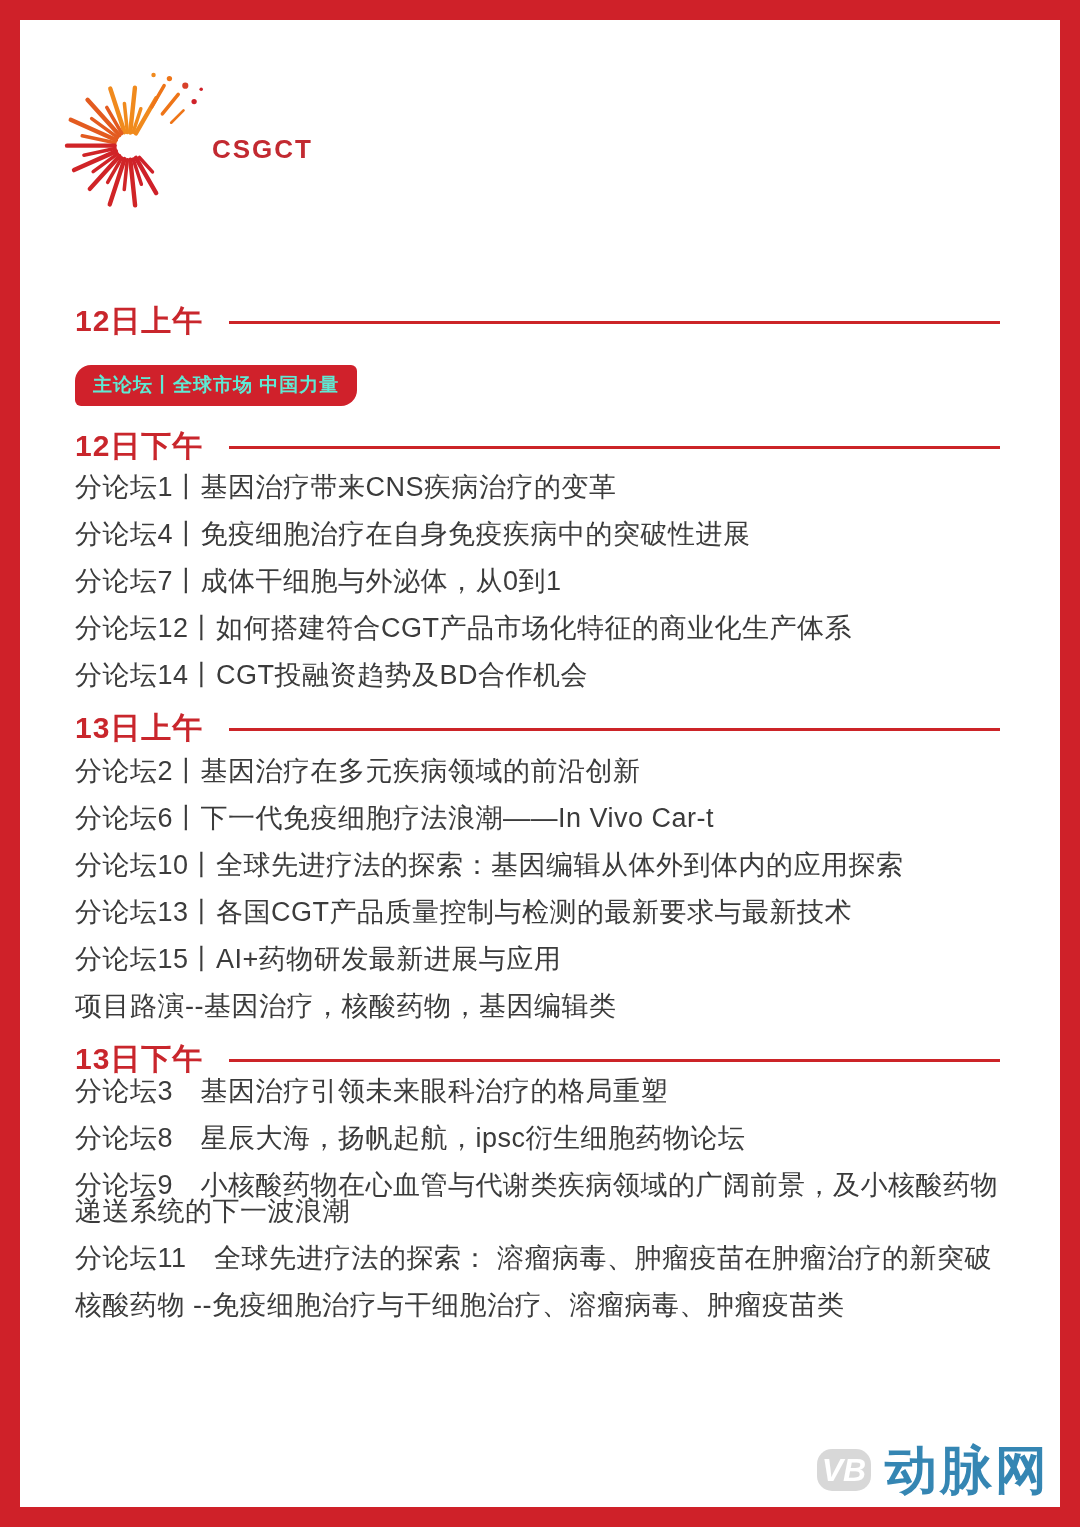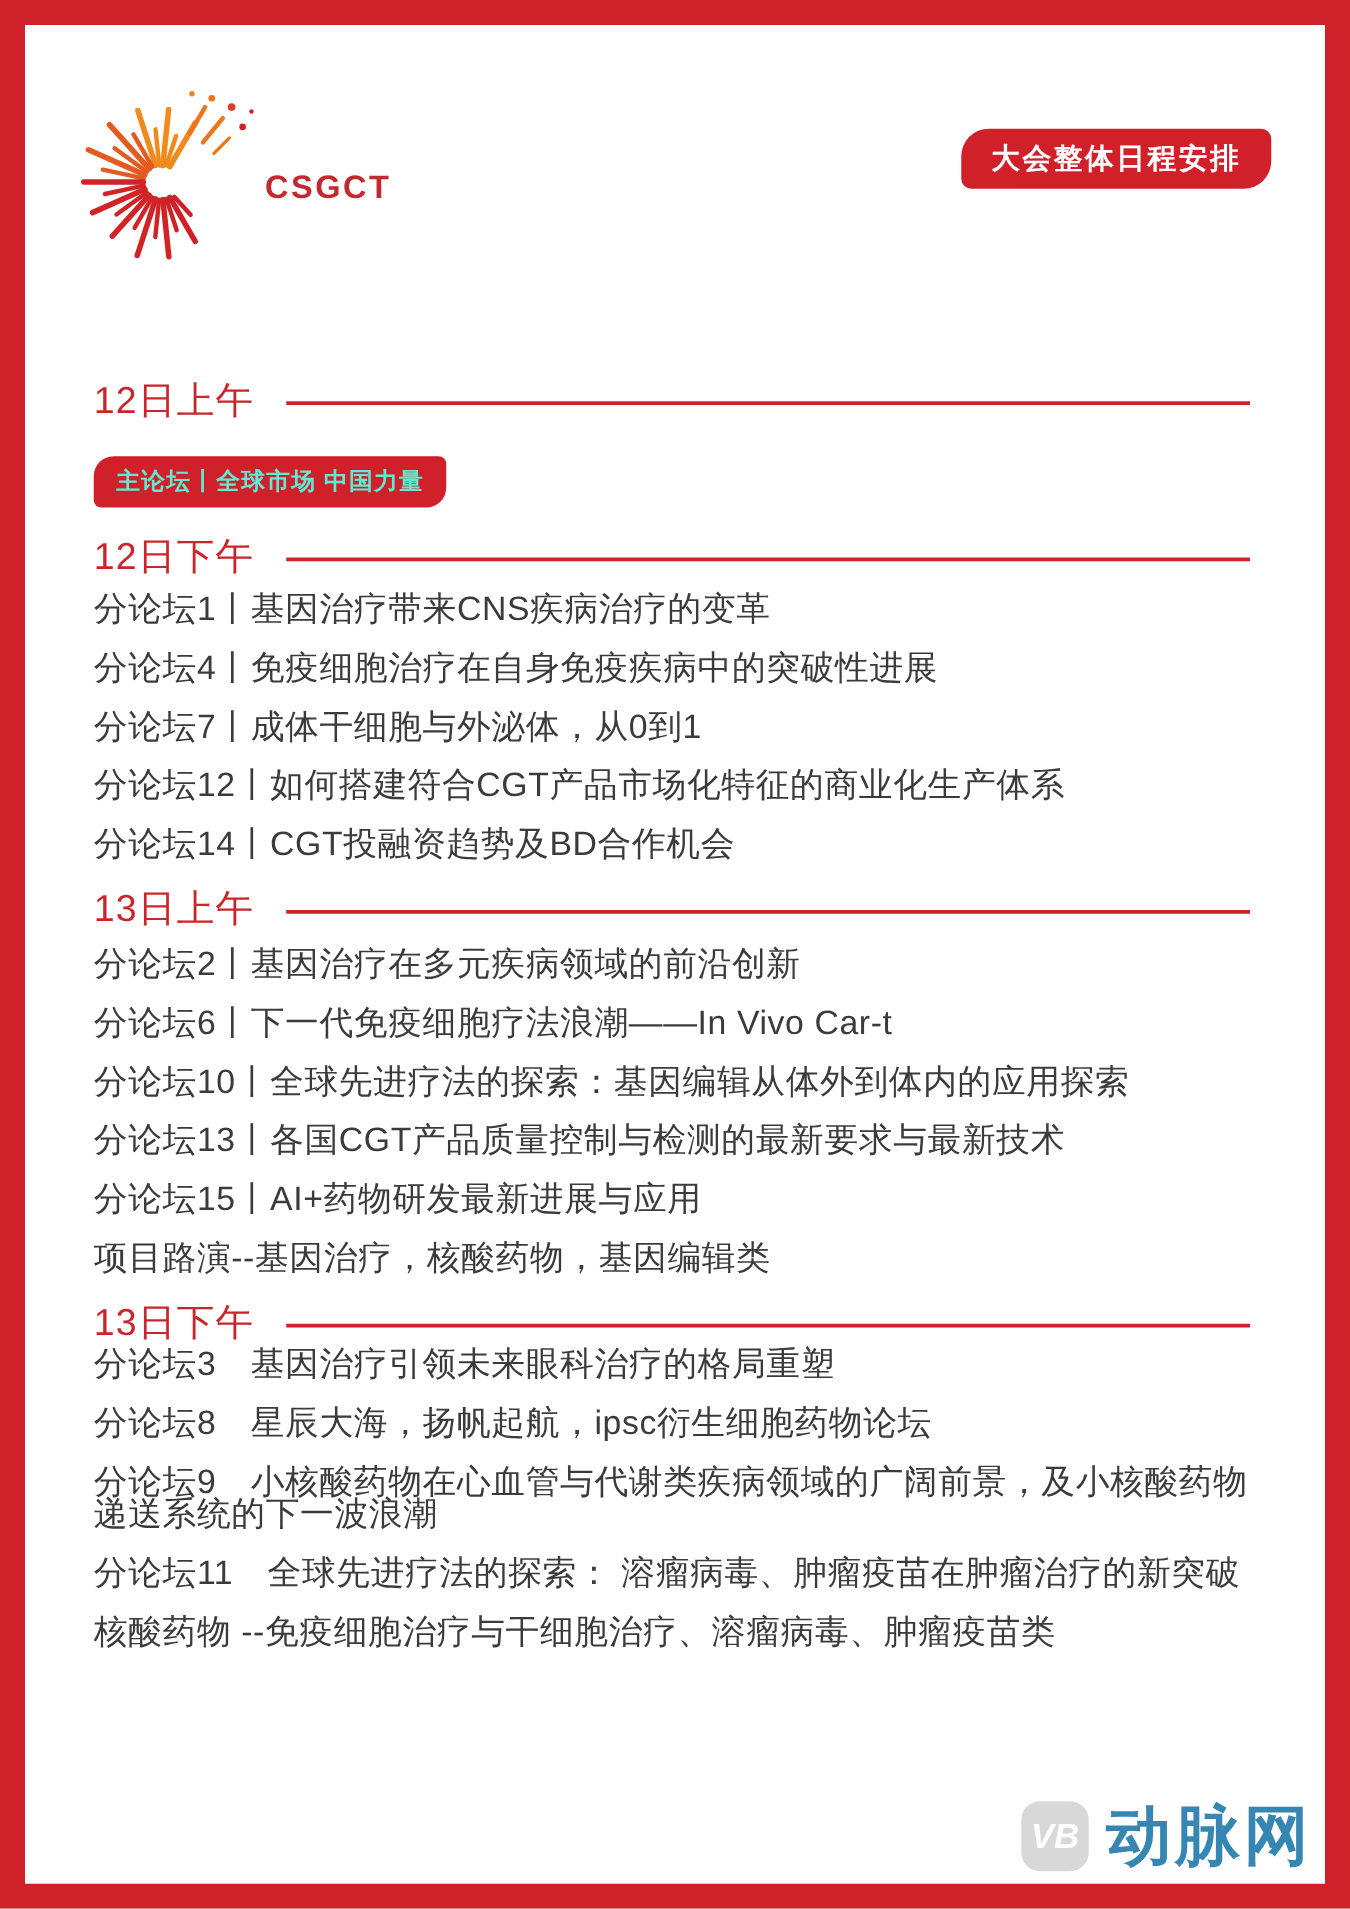--- a/index.html
+++ b/index.html
@@ -40,21 +40,21 @@
   }
   
   .content{
     position:absolute;left:0;top:0;width:1040px;
     padding:283px 60px 0 55px;
   }
   .sec-head{
     display:flex;align-items:center;gap:26px;
   }
   .sec-title{
-    font-size:30px;font-weight:normal;color:var(--heading-red);
+    font-size:30px;font-weight:bold;color:var(--heading-red);
     letter-spacing:1px;line-height:36px;white-space:nowrap;
   }
   .rule{flex:1;height:3px;background:#cc2428;margin-top:2px;}
   .pill{
     display:inline-block;margin-top:26px;
     background:var(--brand-red);color:#5eead4;
     font-size:19px;font-weight:bold;letter-spacing:1px;
     padding:7px 18px 8px 18px;
     border-radius:16px 6px 16px 6px;
   }
@@ -71,23 +71,23 @@
   .sec-12pm{margin-top:22px;}
   .sec-13am{margin-top:20px;}
   .sec-13pm{margin-top:22px;}
   
   .watermark{
     position:absolute;right:10px;bottom:10px;
     display:flex;align-items:center;gap:14px;
     z-index:5;opacity:0.8;
   }
   .wm-badge{
-    width:54px;height:56px;background:#cfcfcf;
+    width:54px;height:42px;background:#cfcfcf;
     border-radius:15px;color:#fff;font-weight:bold;
-    font-size:28px;font-style:italic;
+    font-size:32px;font-style:italic;
     display:flex;align-items:center;justify-content:center;
   }
   .wm-text{
     font-size:52px;font-weight:bold;color:#0369a1;
     letter-spacing:3px;line-height:54px;
   }
 </style>
 </head>
 <body>
 
@@ -138,21 +138,20 @@
           <circle cx="142" cy="20" r="3.5" fill="#d8402a"></circle>
           <circle cx="152" cy="38" r="3" fill="#cf2129"></circle>
           <circle cx="106" cy="8" r="2.5" fill="#f08a1d"></circle>
           <circle cx="160" cy="24" r="2" fill="#cf2129"></circle>
         </g>
       </svg>
     </span>
     <span class="logo-text">CSGCT</span>
   </div>
 
-  <div class="header-badge">大会整体日程安排</div>
 
   <div class="content">
 
     <div class="sec sec-12am">
       <div class="sec-head">
         <span class="sec-title">12日上午</span>
         <span class="rule"></span>
       </div>
       <div class="pill">主论坛丨全球市场 中国力量</div>
     </div>

